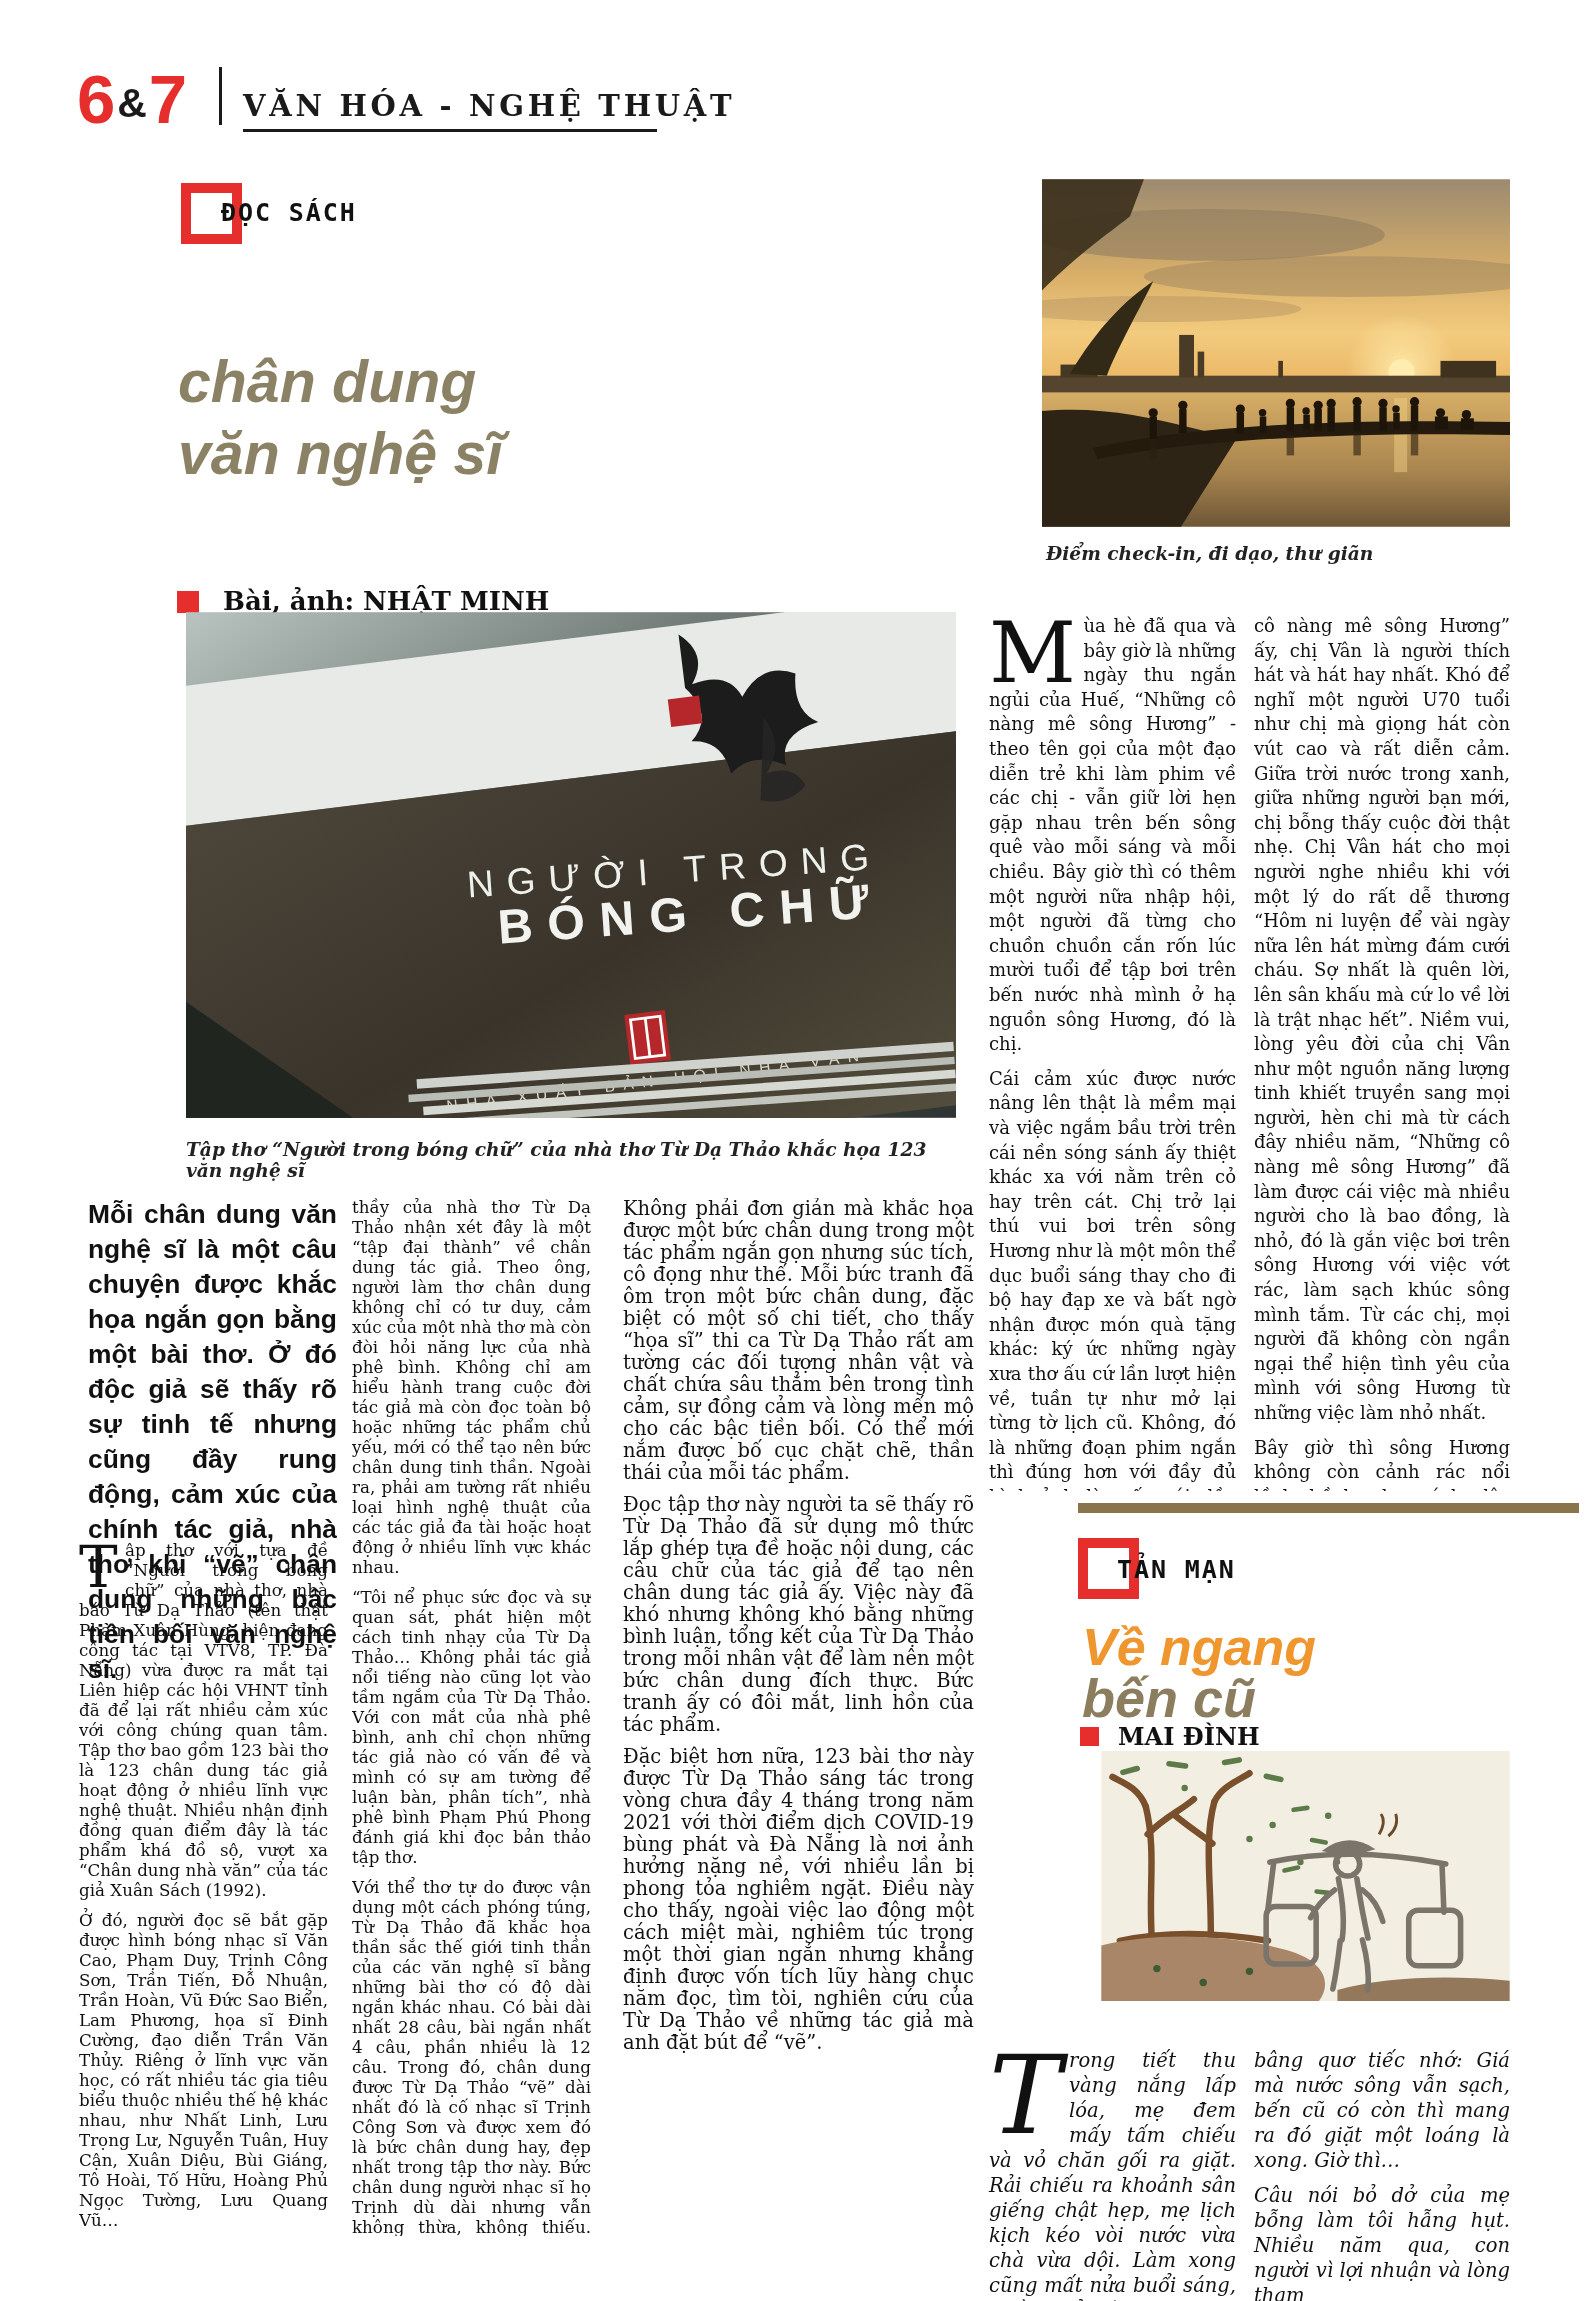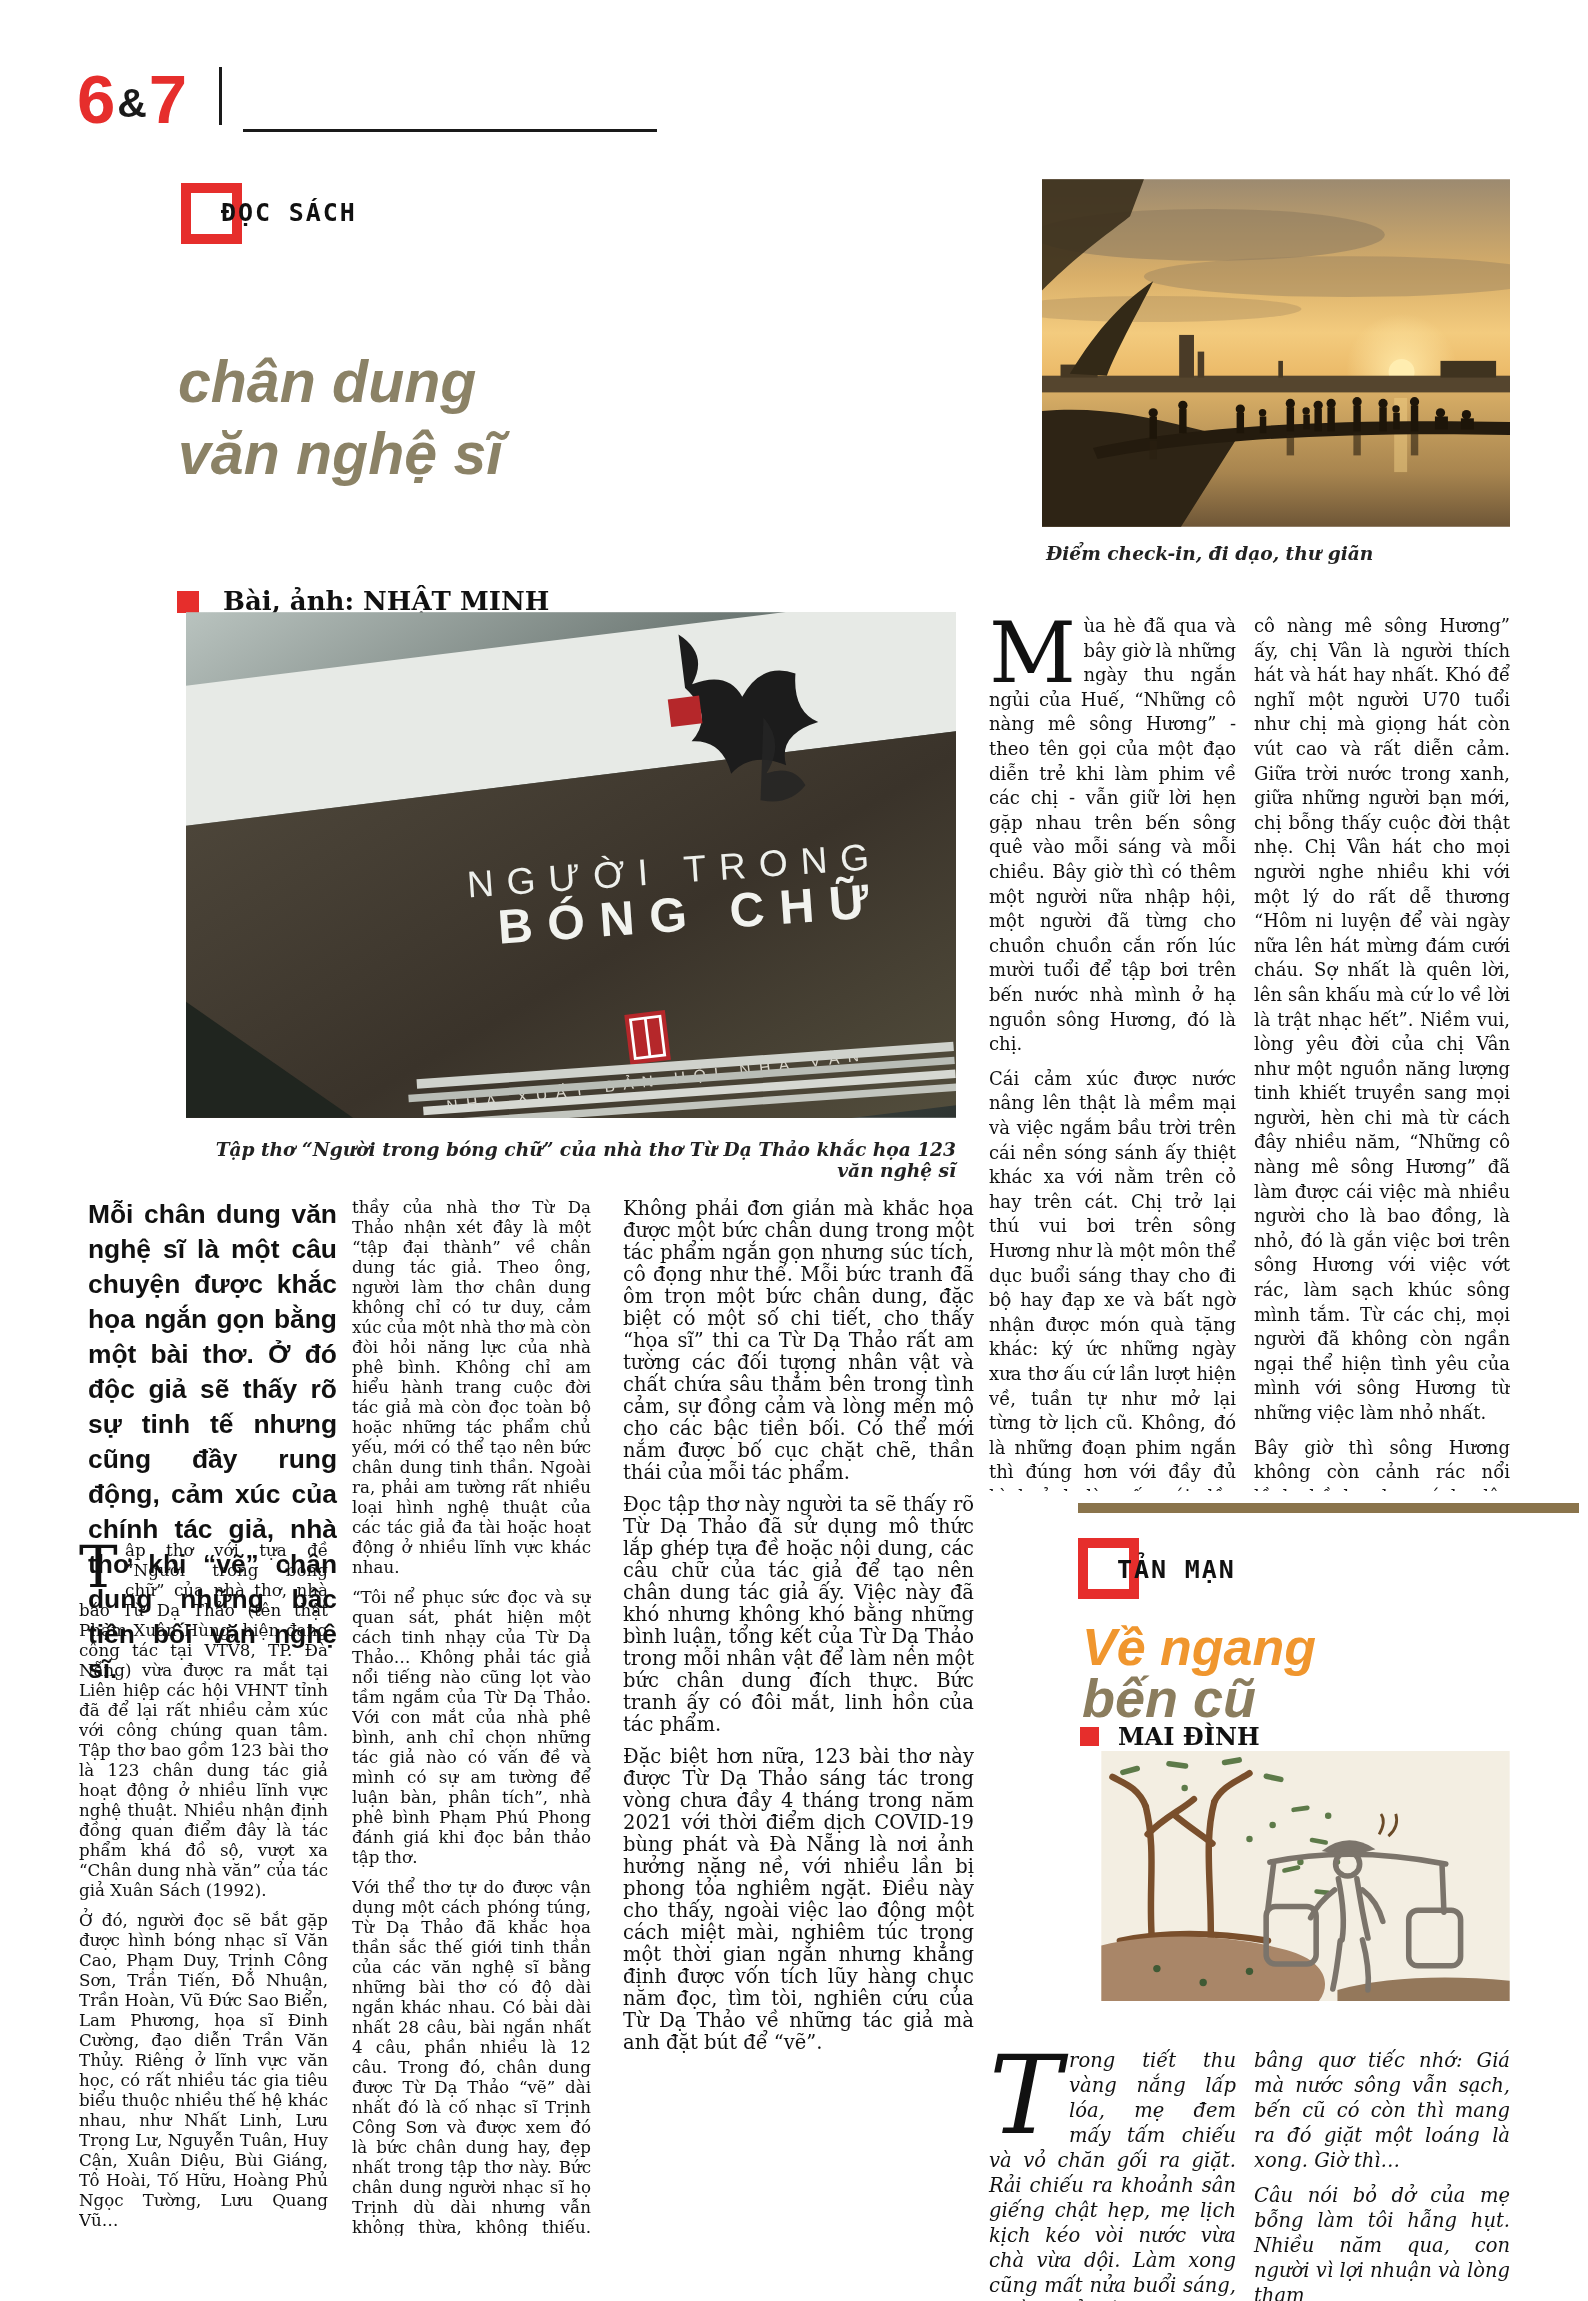--- a/index.html
+++ b/index.html
@@ -61,20 +61,21 @@
 </style>
 </head>
 <body>
 
 <div id="page">
 
   <div class="abs" style="left:77px;top:65px;">
     <span class="pagenum"><span>6</span><span class="amp">&amp;</span><span>7</span></span>
   </div>
   <div class="abs hdr-divider" style="left:219px;top:67px;"></div>
+  <div class="abs section-name" style="left:243px;top:89px;">VĂN HÓA - NGHỆ THUẬT</div>
   <div class="abs hdr-rule" style="left:243px;top:129px;width:414px;"></div>
 
   <div class="abs kicker-box" style="left:181px;top:183px;"></div>
   <div class="abs kicker-text" style="left:221px;top:198px;">ĐỌC SÁCH</div>
 
   <div class="abs t2" style="left:178px;top:425px;">văn nghệ sĩ</div>
   <div class="abs t2" style="left:178px;top:353px;">chân dung</div>
 
   <div class="abs byline-sq" style="left:177px;top:591px;"></div>
   <div class="abs byline" style="left:223px;top:586px;">Bài, ảnh: NHẬT MINH</div>
@@ -193,21 +194,21 @@
       </g>
       <g transform="rotate(-4 415 520)">
         <rect x="250" y="492" width="580" height="10" fill="#cfd2cc"></rect>
         <rect x="240" y="508" width="590" height="8" fill="#b9bdb6"></rect>
         <rect x="255" y="522" width="575" height="9" fill="#d6d8d2"></rect>
         <rect x="246" y="537" width="584" height="8" fill="#c2c5be"></rect>
       </g>
       <path d="M0,420 L180,545 L0,545 Z" fill="#20251f"></path>
     </svg>
   </div>
-  <div class="abs caption" style="left:186px;top:1139px;width:770px;text-align:right;">Tập thơ “Người trong bóng chữ” của nhà thơ Từ Dạ Thảo khắc họa 123 văn nghệ sĩ</div>
+  <div class="abs caption" style="left:186px;top:1139px;width:770px;text-align:left;">Tập thơ “Người trong bóng chữ” của nhà thơ Từ Dạ Thảo khắc họa 123 văn nghệ sĩ</div>
 
   <div class="col bold-intro" style="left:79px;top:1197px;width:249px;">Mỗi chân dung văn nghệ sĩ là một câu chuyện được khắc họa ngắn gọn bằng một bài thơ. Ở đó độc giả sẽ thấy rõ sự tinh tế nhưng cũng đầy rung động, cảm xúc của chính tác giả, nhà thơ khi “vẽ” chân dung những bậc tiền bối văn nghệ sĩ.</div>
 
   <div class="col small-body" style="left:79px;top:1540px;width:249px;height:696px;overflow:hidden;">
       <p><span class="dropcap dc-med">T</span>ập thơ với tựa đề “Người trong bóng chữ” của nhà thơ, nhà báo Từ Dạ Thảo (tên thật Phạm Xuân Hùng, hiện đang công tác tại VTV8, TP. Đà Nẵng) vừa được ra mắt tại Liên hiệp các hội VHNT tỉnh đã để lại rất nhiều cảm xúc với công chúng quan tâm. Tập thơ bao gồm 123 bài thơ là 123 chân dung tác giả hoạt động ở nhiều lĩnh vực nghệ thuật. Nhiều nhận định đồng quan điểm đây là tác phẩm khá đồ sộ, vượt xa “Chân dung nhà văn” của tác giả Xuân Sách (1992).</p>
       <p>Ở đó, người đọc sẽ bắt gặp được hình bóng nhạc sĩ Văn Cao, Phạm Duy, Trịnh Công Sơn, Trần Tiến, Đỗ Nhuận, Trần Hoàn, Vũ Đức Sao Biển, Lam Phương, họa sĩ Đinh Cường, đạo diễn Trần Văn Thủy. Riêng ở lĩnh vực văn học, có rất nhiều tác gia tiêu biểu thuộc nhiều thế hệ khác nhau, như Nhất Linh, Lưu Trọng Lư, Nguyễn Tuân, Huy Cận, Xuân Diệu, Bùi Giáng, Tô Hoài, Tố Hữu, Hoàng Phủ Ngọc Tường, Lưu Quang Vũ…</p>
     </div>
   <div class="col small-body" style="left:352px;top:1197px;width:239px;height:1039px;overflow:hidden;">
       <p>thầy của nhà thơ Từ Dạ Thảo nhận xét đây là một “tập đại thành” về chân dung tác giả. Theo ông, người làm thơ chân dung không chỉ có tư duy, cảm xúc của một nhà thơ mà còn đòi hỏi năng lực của nhà phê bình. Không chỉ am hiểu hành trang cuộc đời tác giả mà còn đọc toàn bộ hoặc những tác phẩm chủ yếu, mới có thể tạo nên bức chân dung tinh thần. Ngoài ra, phải am tường rất nhiều loại hình nghệ thuật của các tác giả đa tài hoặc hoạt động ở nhiều lĩnh vực khác nhau.</p>
       <p>“Tôi nể phục sức đọc và sự quan sát, phát hiện một cách tinh nhạy của Từ Dạ Thảo… Không phải tác giả nổi tiếng nào cũng lọt vào tầm ngắm của Từ Dạ Thảo. Với con mắt của nhà phê bình, anh chỉ chọn những tác giả nào có vấn đề và mình có sự am tường để luận bàn, phân tích”, nhà phê bình Phạm Phú Phong đánh giá khi đọc bản thảo tập thơ.</p>

